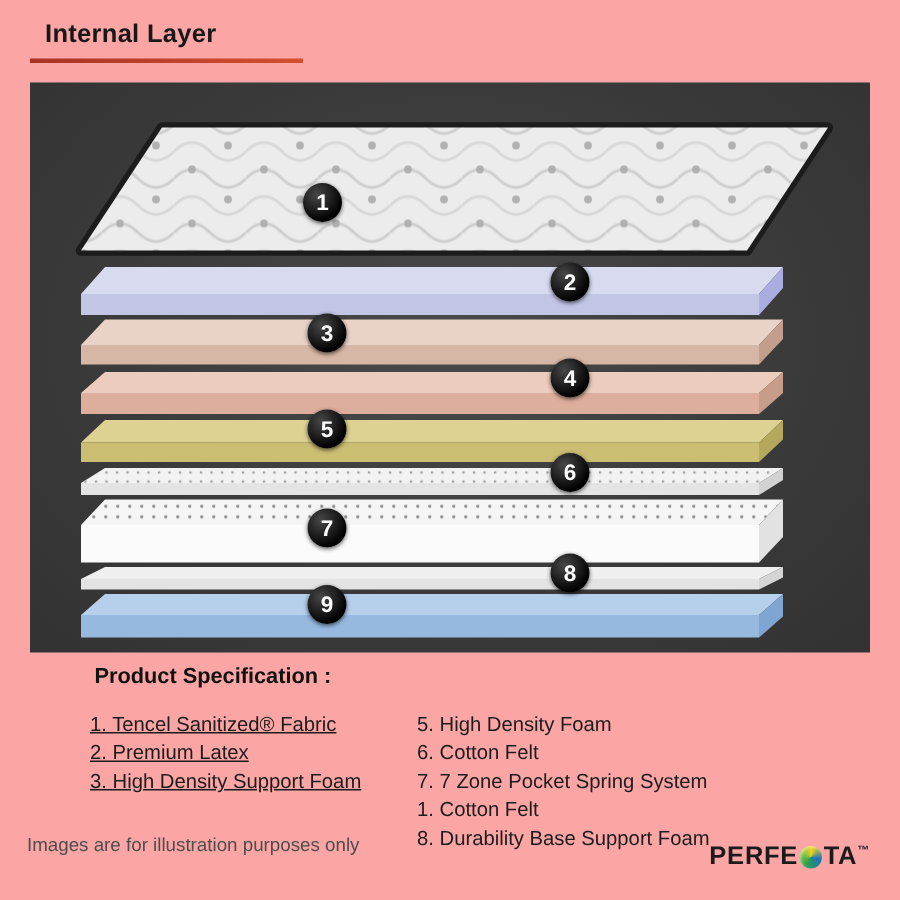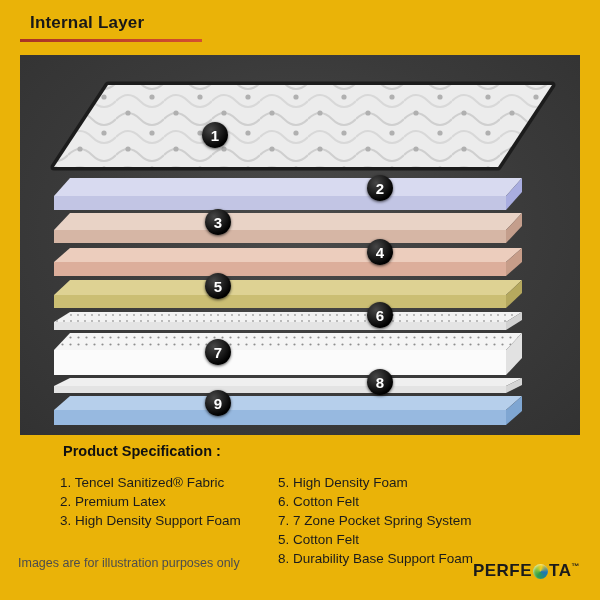--- a/index.html
+++ b/index.html
@@ -1,36 +1,36 @@
 <!DOCTYPE html>
 <html><head>
 <meta charset="utf-8">
 <style>
   * { margin:0; padding:0; box-sizing:border-box; }
   html,body { width:600px; height:600px; background:#fff; font-family:"Liberation Sans", sans-serif; }
-  .page { position:relative; width:600px; height:600px; background:#eab308; overflow:hidden; }
+  .page { position:relative; width:600px; height:600px; background:#fca5a5; overflow:hidden; }
 
   .title { position:absolute; left:30px; top:13px; font-size:17px; font-weight:bold; color:#181818; letter-spacing:0.2px; }
   .title-underline { position:absolute; left:20px; top:39px; width:182px; height:3px;
     background:linear-gradient(90deg,#a83325,#d4502f); }
 
   .stage { position:absolute; left:20px; top:55px; width:560px; height:380px;
     background:radial-gradient(ellipse at 50% 45%, #4a4a4a 0%, #3a3a3a 60%, #323232 100%); }
   .stage svg { position:absolute; left:0; top:0; }
 
   .badge { position:absolute; width:26px; height:26px; border-radius:50%;
     display:flex; align-items:center; justify-content:center;
     color:#fff; font-weight:bold; font-size:15px;
     background:radial-gradient(circle at 35% 30%, #474747, #000 72%);
     box-shadow:0 1px 3px rgba(0,0,0,.65); }
 
   .spec-heading { position:absolute; left:63px; top:443px; font-size:14.5px; font-weight:bold; color:#111; }
   .spec-col { position:absolute; top:473px; font-size:13.5px; color:#1c1c1c; }
   .spec-col .spec-item { line-height:19px; white-space:nowrap; }
-  .spec-col.left { left:60px; }
+  .spec-col.left { left:60px;text-decoration:underline; }
   .spec-col.right { left:278px; }
 
   .disclaimer { position:absolute; left:18px; top:556px; font-size:12.5px; color:#4d4d4d; }
 
   .brand { position:absolute; right:20px; top:561px; display:flex; align-items:center;
     font-weight:800; font-size:17px; color:#1b1b1b; letter-spacing:0.5px; }
   .brand-ball { display:inline-block; width:15px; height:15px; border-radius:50%; margin:0 1px;
     background:conic-gradient(from 210deg, #2e9e49 0deg, #8cc63f 90deg, #f7d117 160deg, #1b75bb 250deg, #2e9e49 360deg);
     box-shadow:inset 1px 1px 2px rgba(255,255,255,.5); }
   .brand-tm { font-size:8px; font-weight:bold; align-self:flex-start; margin-top:1px; }
@@ -133,21 +133,21 @@
   <div class="spec-col left">
     <div class="spec-item">1. Tencel Sanitized® Fabric</div>
     <div class="spec-item">2. Premium Latex</div>
     <div class="spec-item">3. High Density Support Foam</div>
   </div>
 
   <div class="spec-col right">
     <div class="spec-item">5. High Density Foam</div>
     <div class="spec-item">6. Cotton Felt</div>
     <div class="spec-item">7. 7 Zone Pocket Spring System</div>
-    <div class="spec-item">5. Cotton Felt</div>
+    <div class="spec-item">1. Cotton Felt</div>
     <div class="spec-item">8. Durability Base Support Foam</div>
   </div>
 
   <div class="disclaimer">Images are for illustration purposes only</div>
 
   <div class="brand">
     <span>PERFE</span>
     <span class="brand-ball"></span>
     <span>TA</span>
     <span class="brand-tm">™</span>

